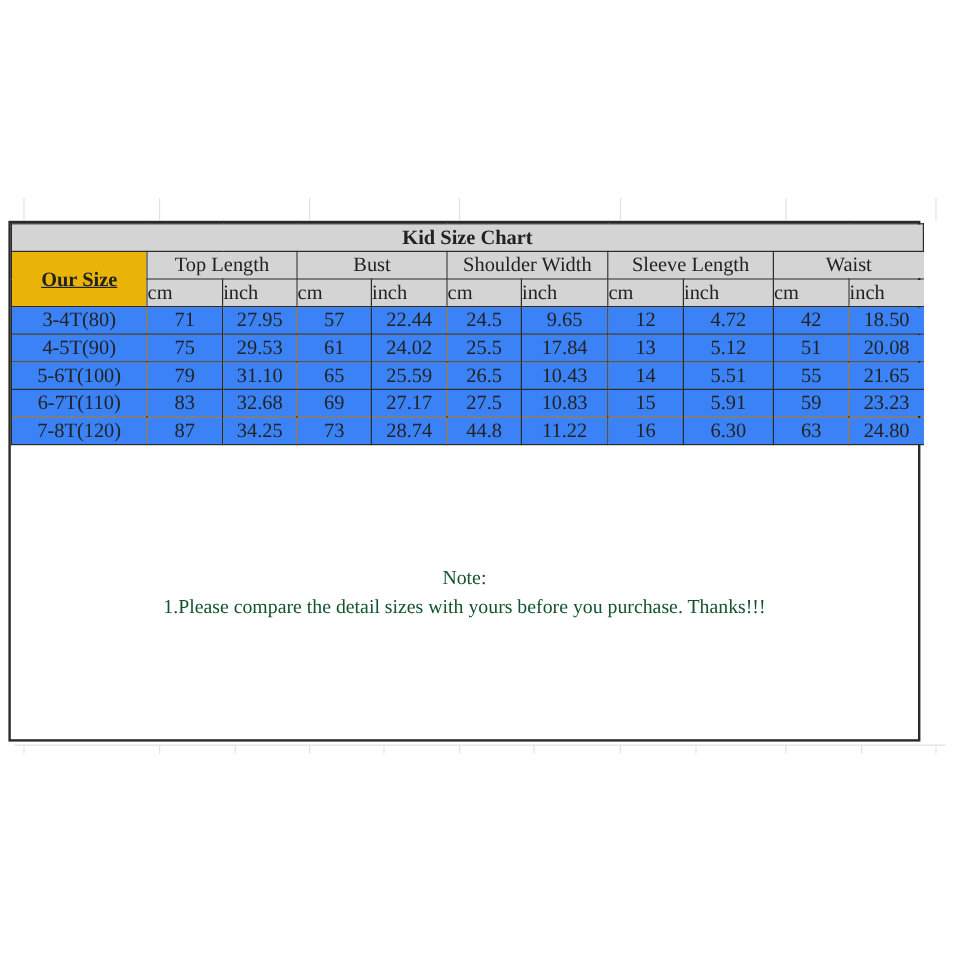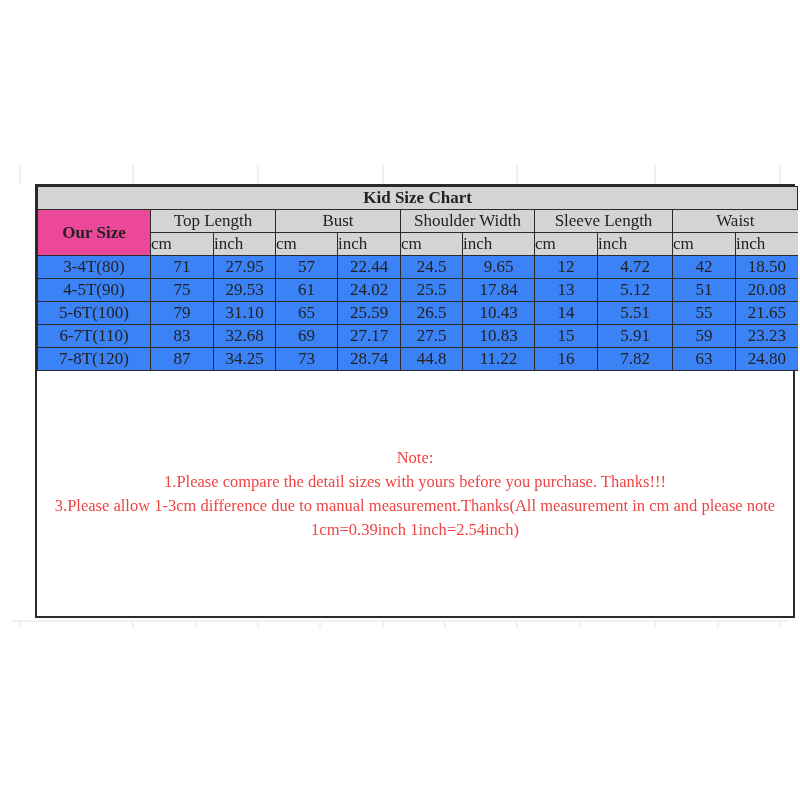--- a/index.html
+++ b/index.html
@@ -1,36 +1,36 @@
 <!DOCTYPE html>
 <html><head>
 <meta charset="utf-8">
 <style>
   html, body { margin:0; padding:0; background:#ffffff; }
   body { width:800px; height:800px; position:relative; overflow:hidden; font-family:"Liberation Serif", serif; }
   .gridlines { position:absolute; left:0; top:0; width:800px; height:800px; }
   .sheet {
-    position:absolute; left:35px; top:184px; width:760px;
+    position:absolute; left:7px; top:184px; width:760px;
     border:2px solid #2a2a2a; box-sizing:border-box; background:#fff;
   }
   table.size-table { border-collapse:collapse; width:100%; table-layout:fixed; }
   table.size-table td, table.size-table th {
     border:1.5px solid #2a2a2a; padding:0; height:23px; box-sizing:border-box;
     font-size:17px; color:#222; white-space:nowrap; overflow:hidden;
   }
   th.title { background:#d4d4d4; font-size:16px; font-weight:bold; height:25px; text-align:center; border-top:none; border-left:none; border-right:none; }
   th.group { background:#d4d4d4; font-weight:normal; font-size:17px; height:25px; text-align:center; }
-  th.our-size { background:#ec4899; font-weight:bold; font-size:16px; text-align:center; border-left:none; }
+  th.our-size { background:#eab308; font-weight:bold; font-size:16px; text-align:center; border-left:none;text-decoration:underline; }
   th.unit { background:#d4d4d4; font-weight:normal; text-align:left; padding-left:2px; font-size:17px; height:24px;margin-left:24px; }
   td { text-align:center; background:#3b82f6; }
   td.size-cell { border-left:none; }
   .last-col { border-right:none !important; }
   .notes {
     height:245px; display:flex; flex-direction:column; align-items:center; justify-content:center;
-    text-align:center; color:#ef4444; font-size:16.5px; line-height:24px; padding:0 4px;
+    text-align:center; color:#14532d; font-size:16.5px; line-height:24px; padding:0 4px;
   }
   .notes div { white-space:normal; }
 </style>
 </head>
 <body>
 
 <svg class="gridlines" xmlns="http://www.w3.org/2000/svg" width="800" height="800">
   <g stroke="#e2e2e2" stroke-width="1">
     <line x1="20" y1="165" x2="20" y2="184"></line>
       <line x1="133" y1="165" x2="133" y2="184"></line>
@@ -148,24 +148,23 @@
     </tr>
     <tr>
       <td class="size-cell">7-8T(120)</td>
       <td>87</td>
       <td>34.25</td>
       <td>73</td>
       <td>28.74</td>
       <td>44.8</td>
       <td>11.22</td>
       <td>16</td>
-      <td>7.82</td>
+      <td>6.30</td>
       <td>63</td>
       <td class="last-col">24.80</td>
     </tr>
   </tbody>
     </table>
   <div class="notes">
     <div>Note:</div>
     <div>1.Please compare the detail sizes with yours before you purchase. Thanks!!!</div>
-    <div>3.Please allow 1-3cm difference due to manual measurement.Thanks(All measurement in cm and please note 1cm=0.39inch 1inch=2.54inch)</div>
   </div>
 </div>
 
 </body></html>

